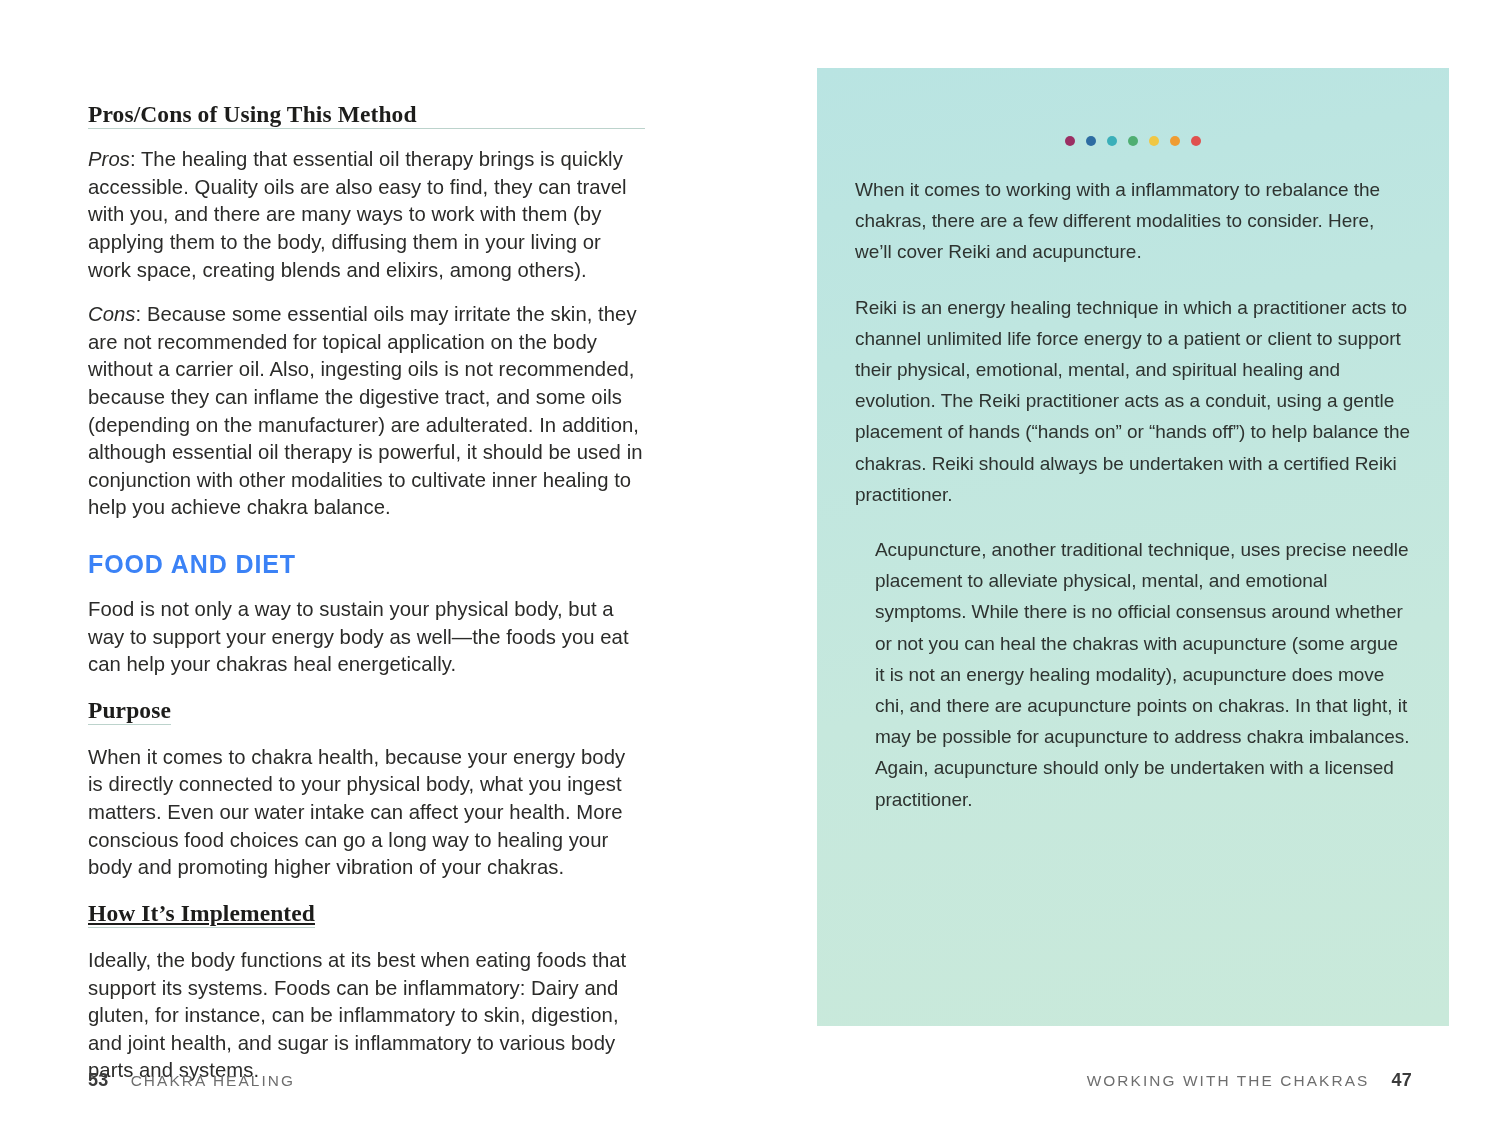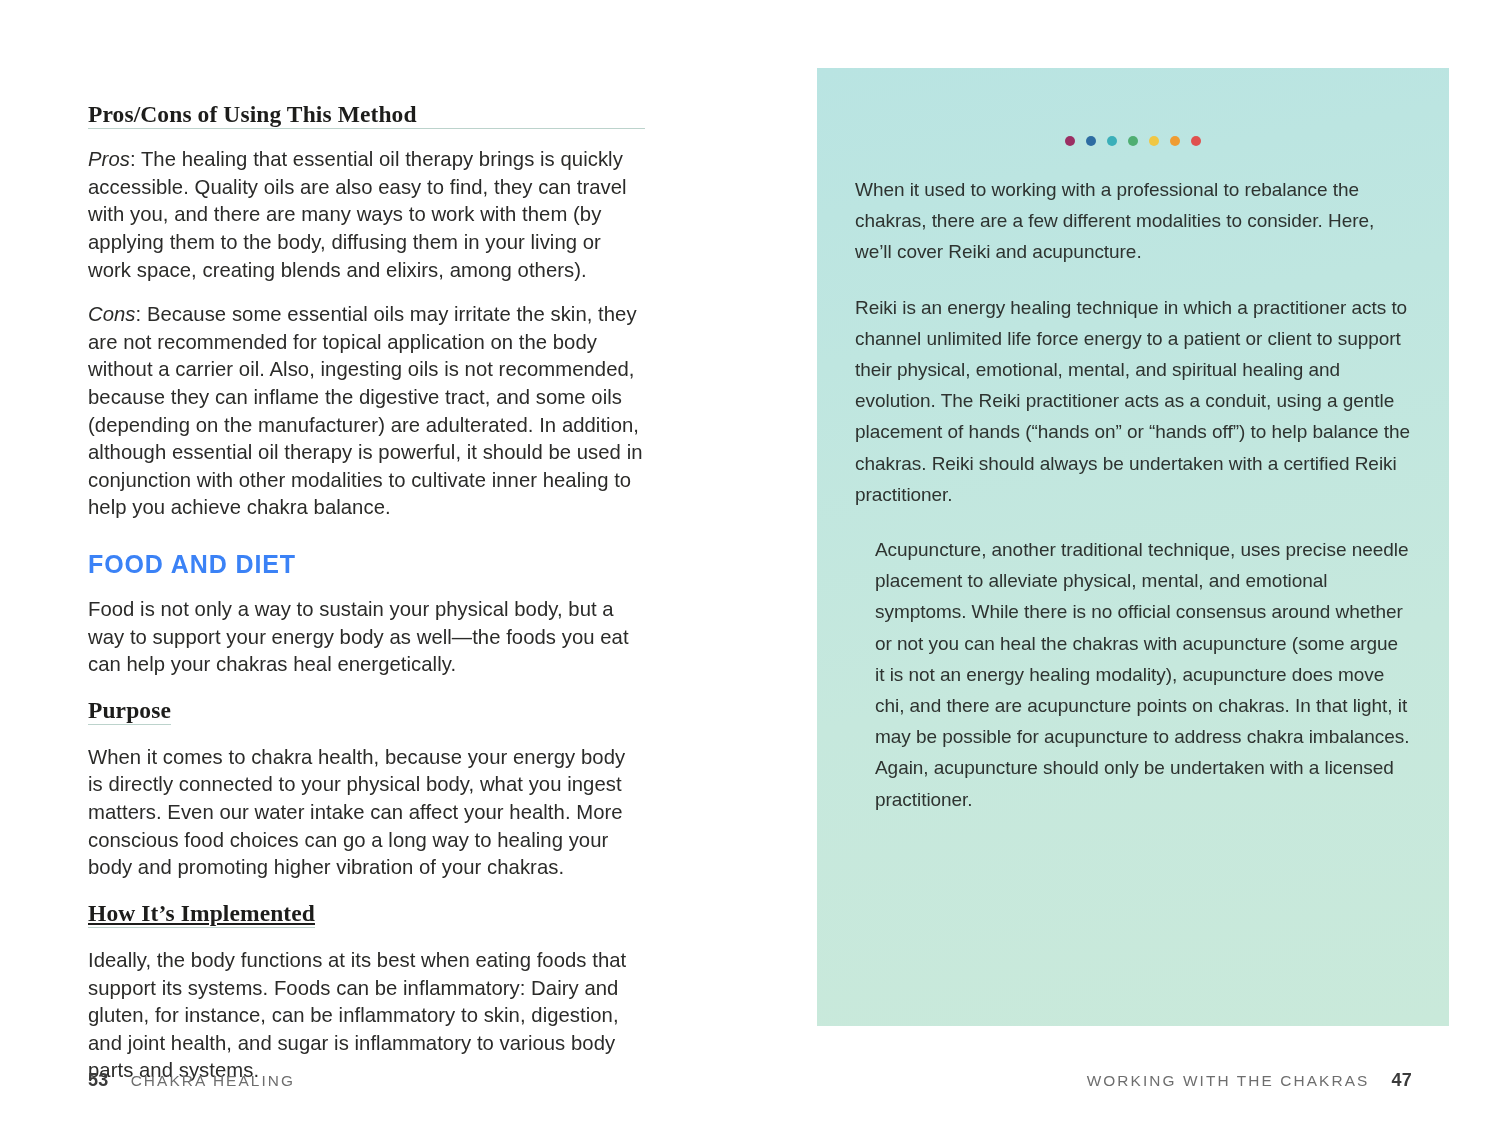--- a/index.html
+++ b/index.html
@@ -212,21 +212,21 @@
       <div class="dots-row">
           <span class="dot" style="background: rgb(155, 47, 99);"></span>
           <span class="dot" style="background: rgb(45, 108, 162);"></span>
           <span class="dot" style="background: rgb(58, 175, 185);"></span>
           <span class="dot" style="background: rgb(79, 174, 114);"></span>
           <span class="dot" style="background: rgb(240, 199, 68);"></span>
           <span class="dot" style="background: rgb(239, 156, 50);"></span>
           <span class="dot" style="background: rgb(224, 81, 78);"></span>
         </div>
 
-      <p class="panel-body">When it used to working with a professional to rebalance the chakras, there are a few different modalities to consider. Here, we’ll cover Reiki and acupuncture.</p>
+      <p class="panel-body">When it comes to working with a inflammatory to rebalance the chakras, there are a few different modalities to consider. Here, we’ll cover Reiki and acupuncture.</p>
       <p class="panel-body">Reiki is an energy healing technique in which a practitioner acts to channel unlimited life force energy to a patient or client to support their physical, emotional, mental, and spiritual healing and evolution. The Reiki practitioner acts as a conduit, using a gentle placement of hands (“hands on” or “hands off”) to help balance the chakras. Reiki should always be undertaken with a certified Reiki practitioner.</p>
       <p class="panel-body">Acupuncture, another traditional technique, uses precise needle placement to alleviate physical, mental, and emotional symptoms. While there is no official consensus around whether or not you can heal the chakras with acupuncture (some argue it is not an energy healing modality), acupuncture does move chi, and there are acupuncture points on chakras. In that light, it may be possible for acupuncture to address chakra imbalances. Again, acupuncture should only be undertaken with a licensed practitioner.</p>
 
     </div>
 
     <div class="footer footer-right">
       <span class="running-head">WORKING WITH THE CHAKRAS</span>
       <span class="folio">47</span>
     </div>
   </div>

